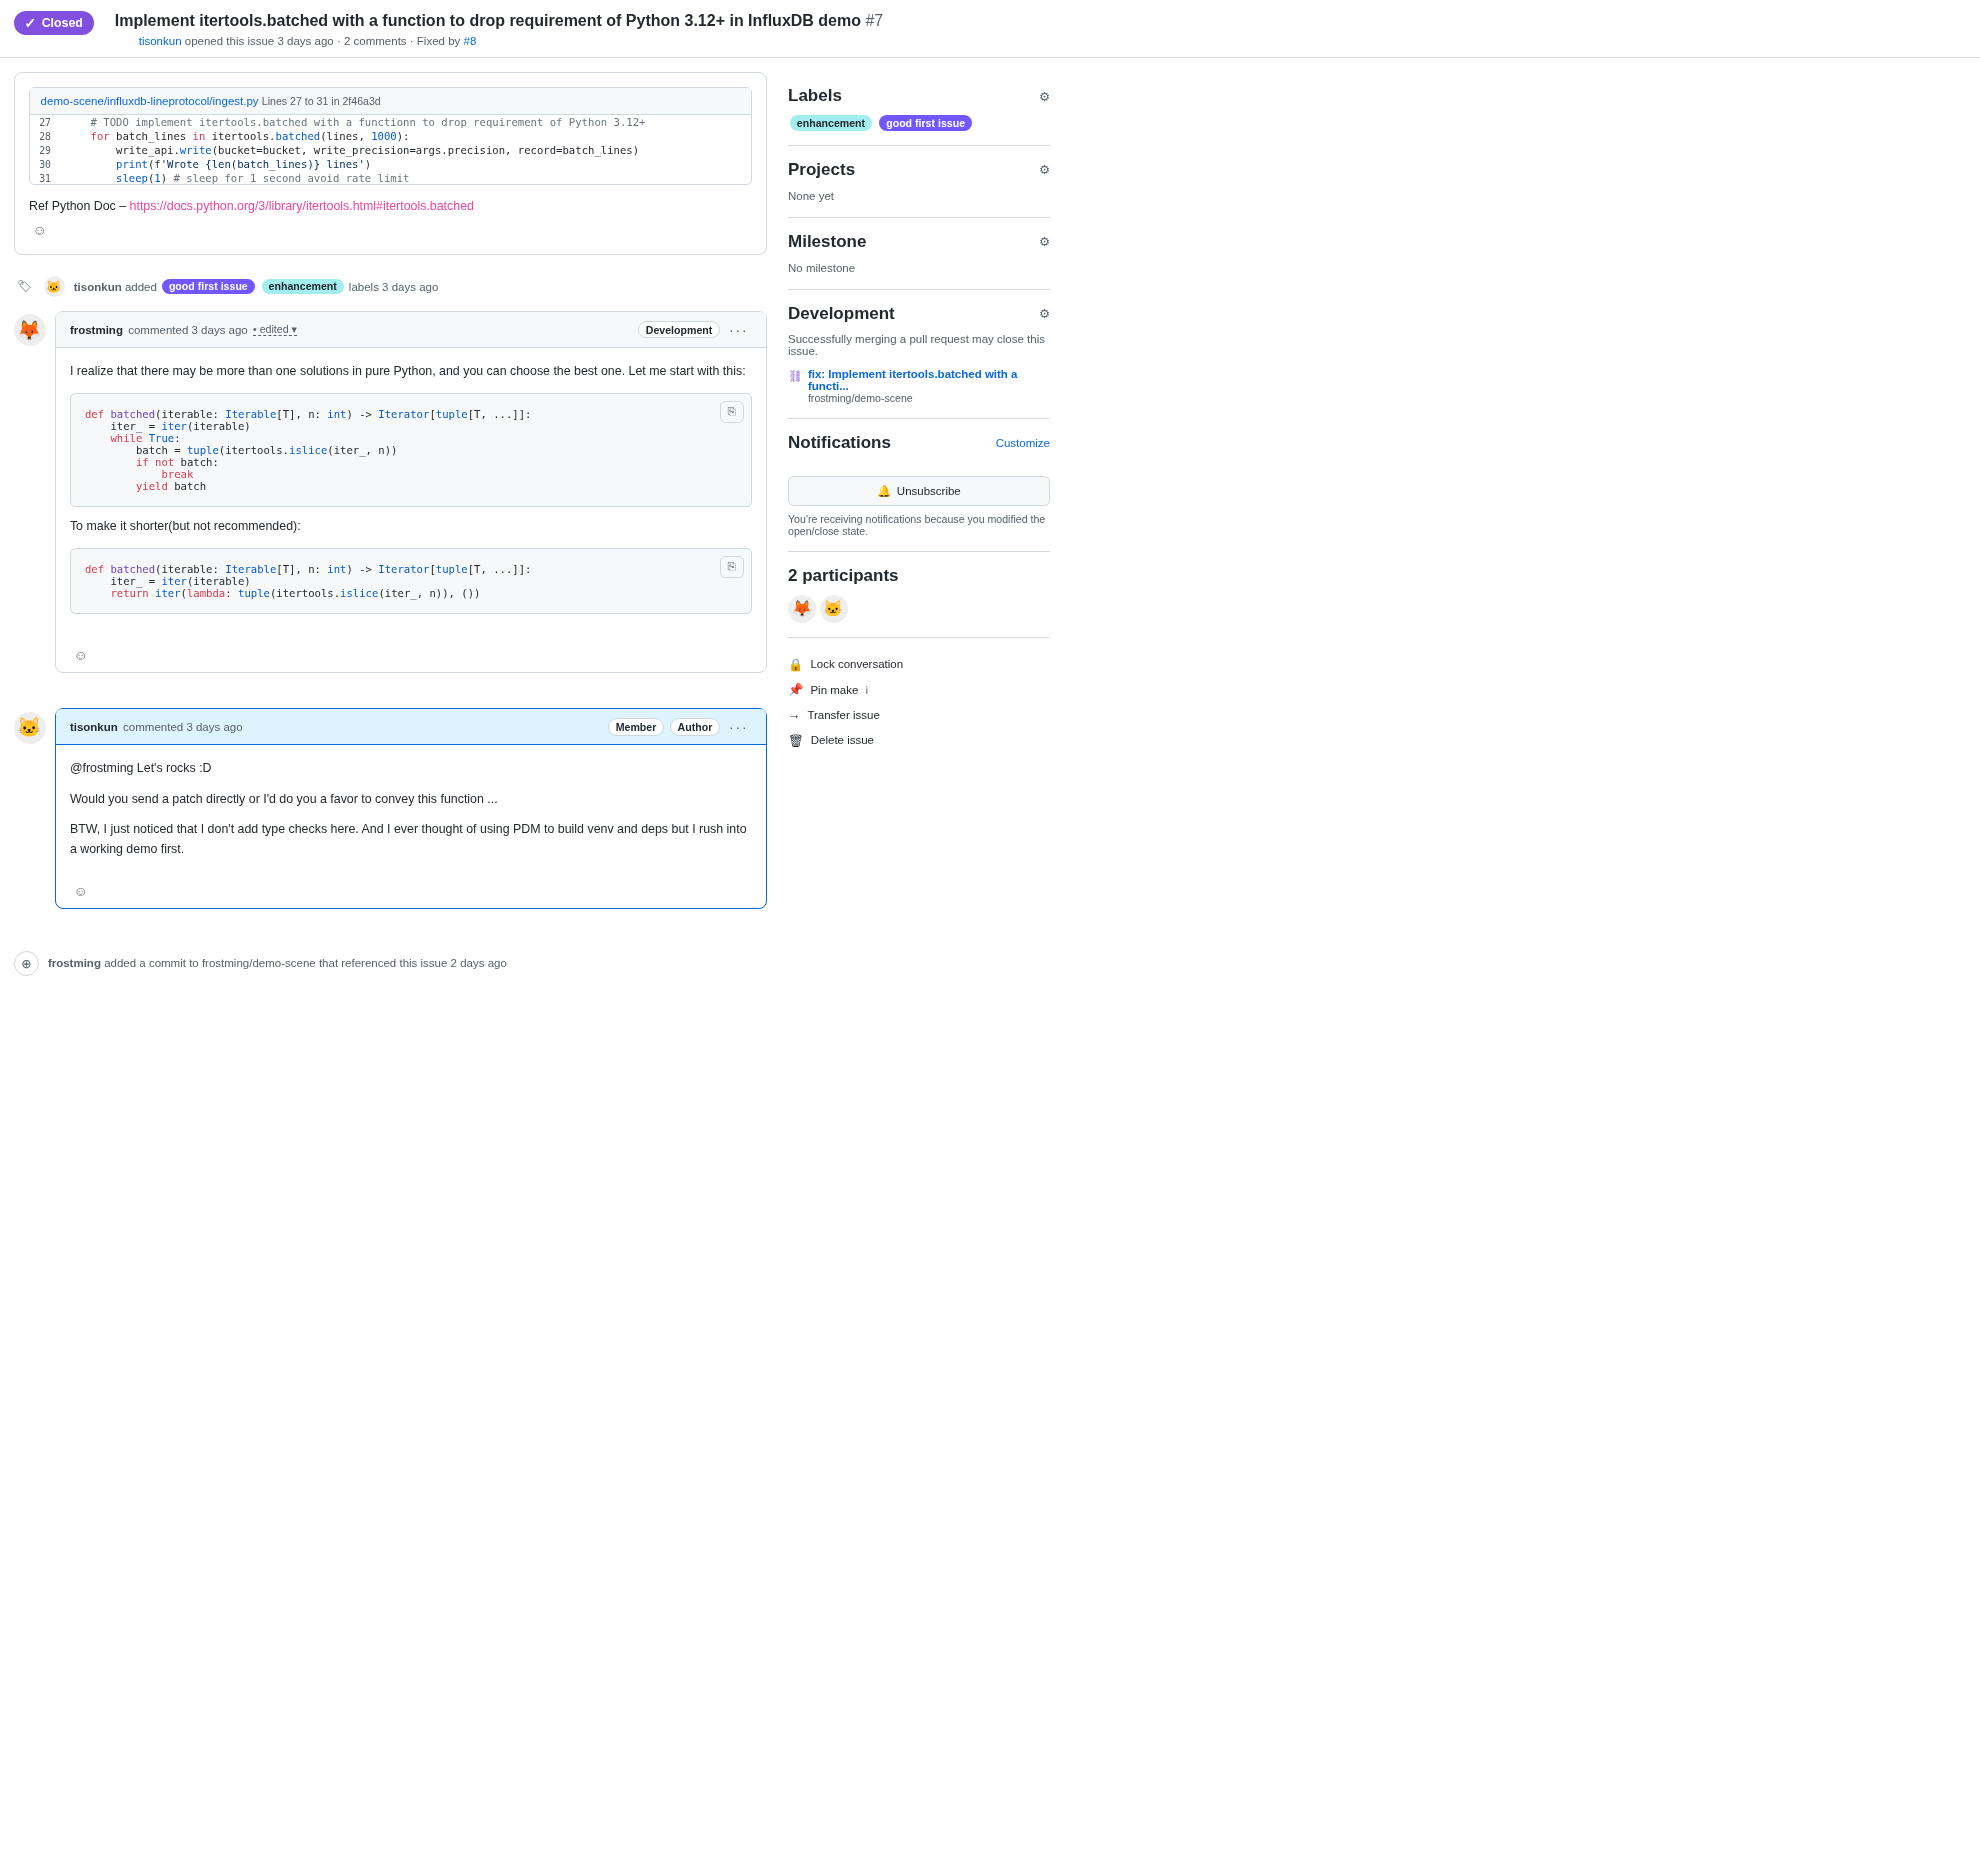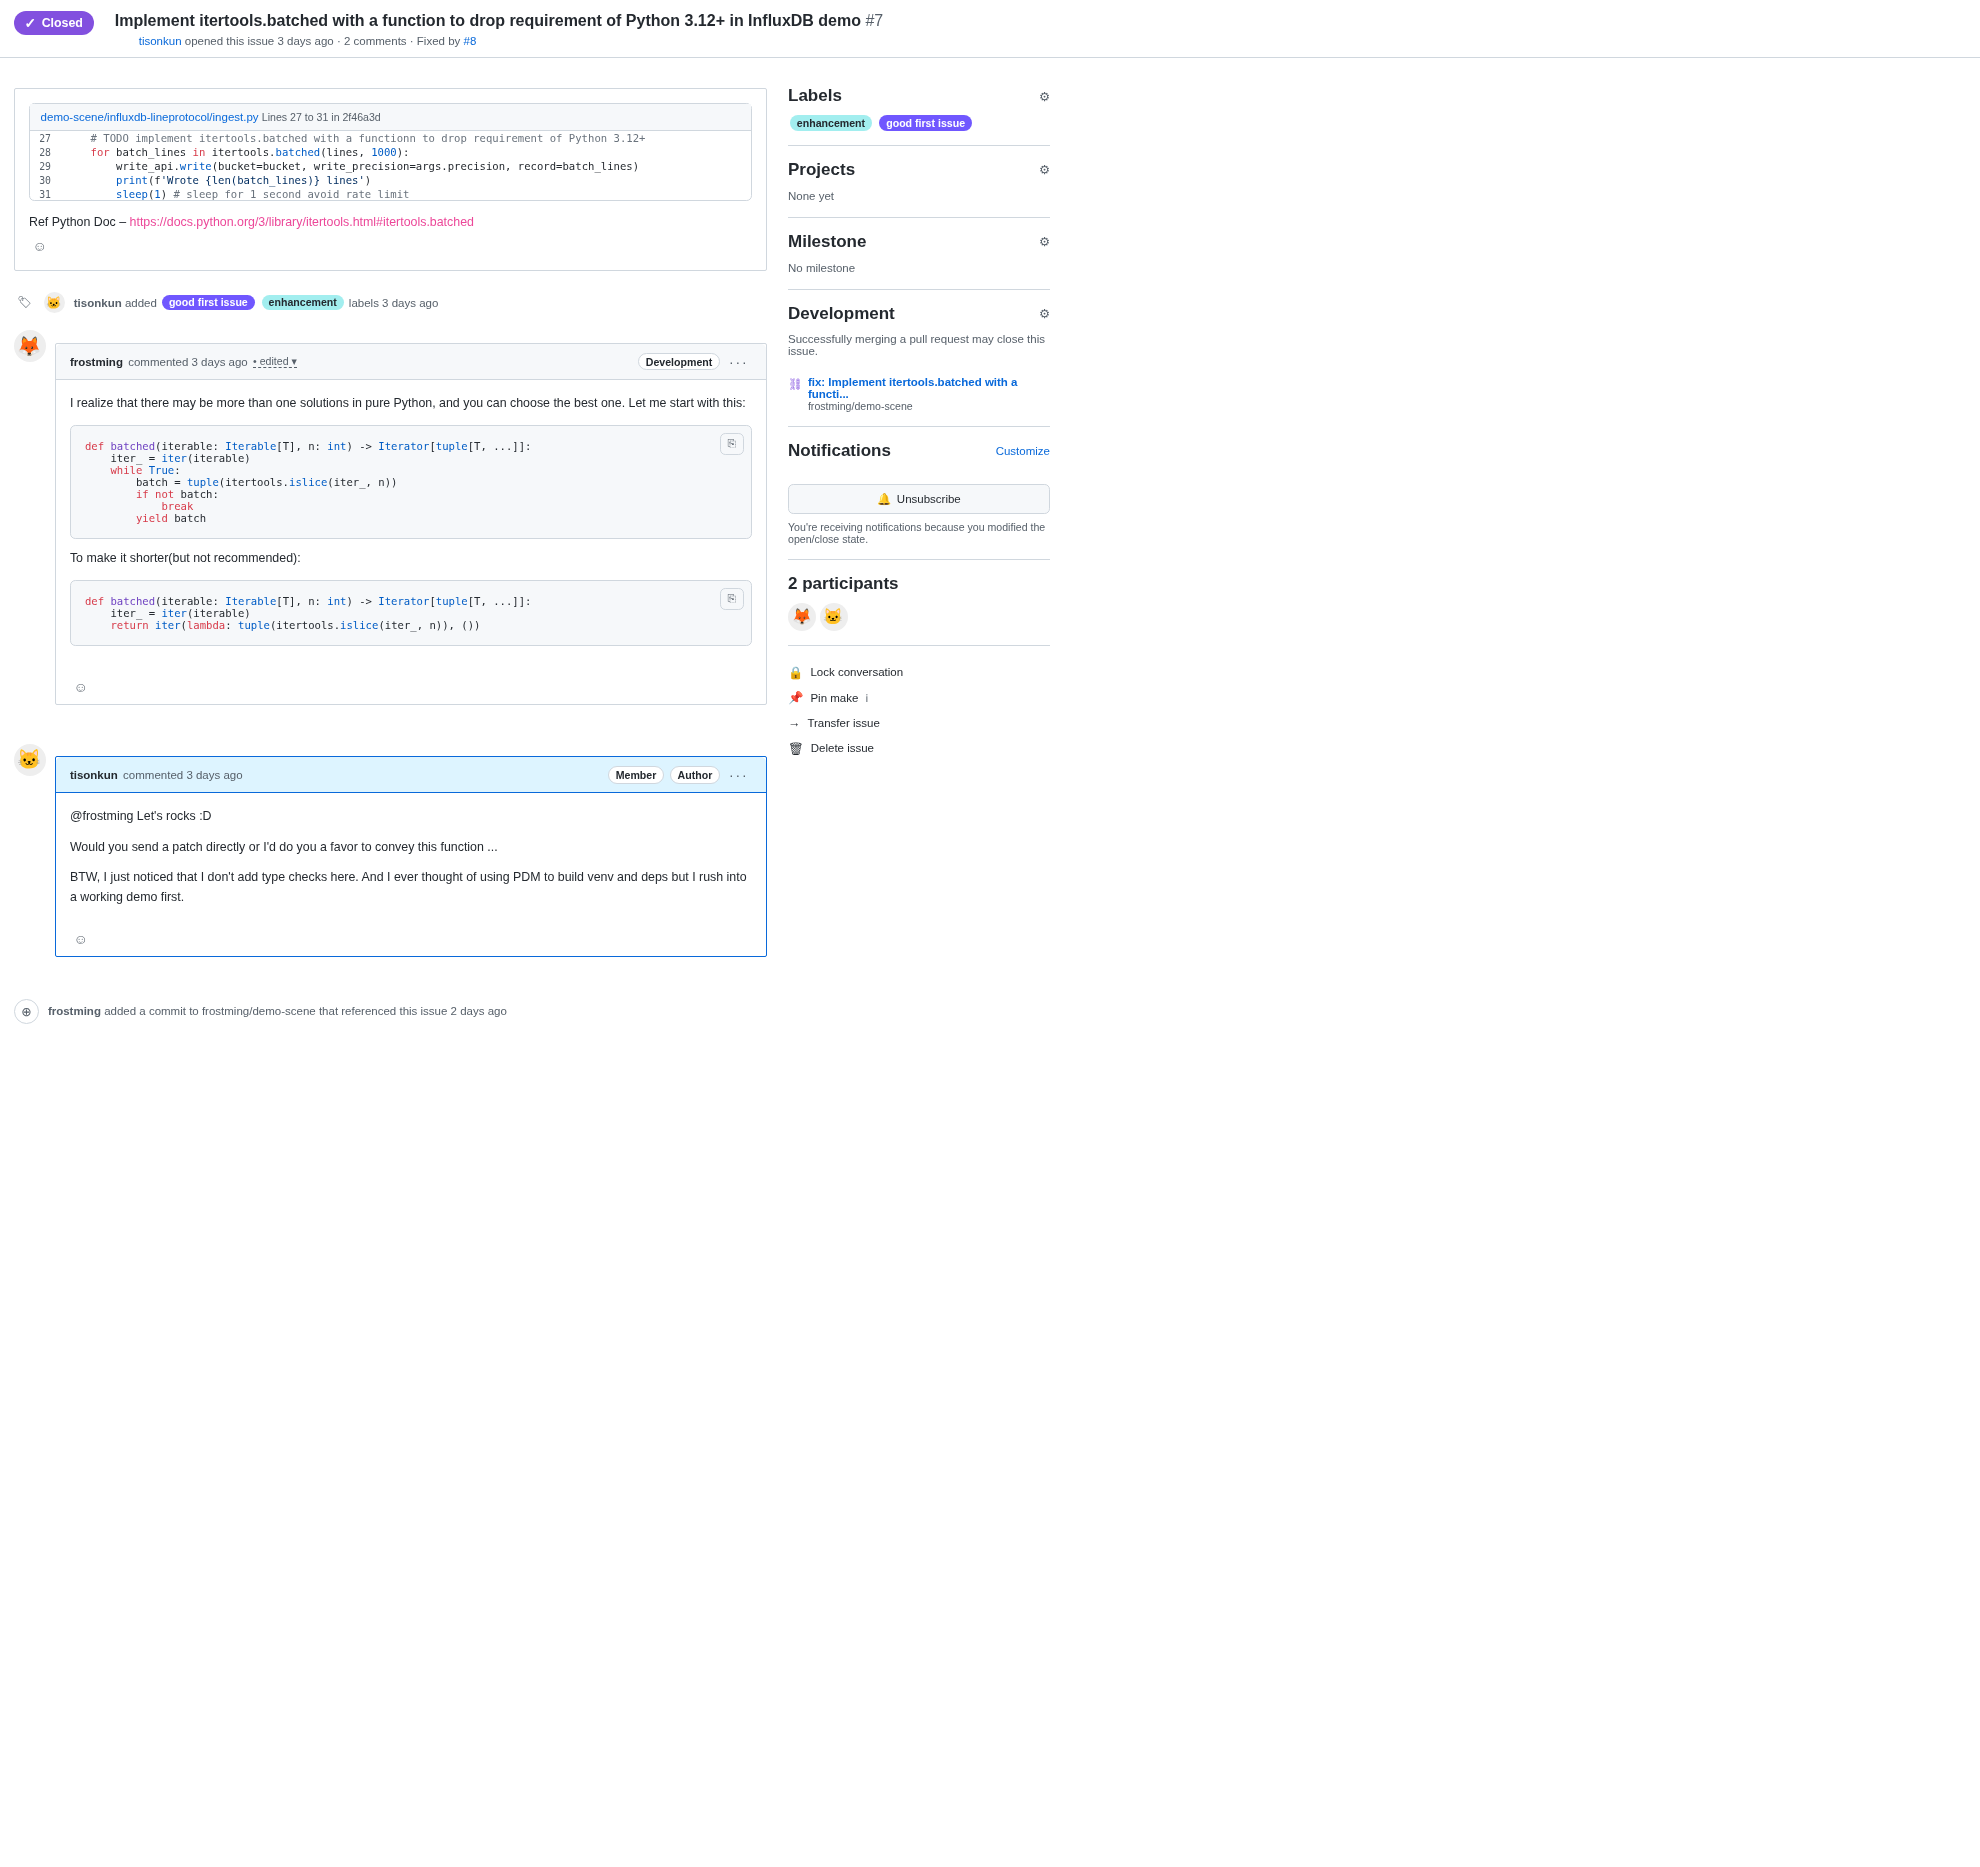--- a/index.html
+++ b/index.html
@@ -9,21 +9,21 @@
     .closed-badge { display: flex; align-items: center; gap: 5.3px; background: #8250df; color: #fff; border-radius: 17.7px; padding: 4.4px 10.6px; font-size: 12.4px; font-weight: 600; margin-right: 10.6px; white-space: nowrap; }
     .closed-badge .check-icon { font-size: 14px; }
     .issue-title { font-size: 16px; font-weight: 600; color: #24292f; line-height: 1.3; }
     .issue-title .issue-num { color: #57606a; font-weight: 400; }
     .issue-meta { font-size: 11.5px; color: #57606a; margin-top: 3.5px; padding-left: 24px; }
     .issue-meta a { color: #0969da; text-decoration: none; }
 
     .main-layout { display: flex; gap: 21px; padding: 14px; max-width: 1064px; }
     .content-area { flex: 1; min-width: 0; }
     .sidebar { width: 262px; flex-shrink: 0; }
-    .comment-card { border: 0.9px solid #d0d7de; border-radius: 2px; margin-bottom: 14px; background: #fff; margin-top: 16px; }
+    .comment-card { border: 0.9px solid #d0d7de; border-radius: 8px; margin-bottom: 14px; background: #fff; }
     .comment-header { display: flex; align-items: center; justify-content: space-between; padding: 8.9px 14px; background: #f6f8fa; border-bottom: 0.9px solid #d0d7de; border-radius: 5.3px 5.3px 0 0; font-size: 11.5px; color: #57606a; }
     .comment-author-info { display: flex; align-items: center; gap: 5.3px; }
     .comment-author { font-weight: 600; color: #24292f; }
     .comment-timestamp { color: #57606a; }
     .comment-badges { display: flex; align-items: center; gap: 5.3px; }
     .badge { padding: 1.8px 7px; border-radius: 17.7px; font-size: 10.6px; font-weight: 600; border: 0.9px solid #d0d7de; }
     .badge-member { color: #24292f; background: #fff; }
     .badge-author { color: #24292f; background: #fff; }
     .badge-contributor { color: #24292f; background: #fff; }
     .comment-body { padding: 14px; }
@@ -70,21 +70,21 @@
     .sidebar-label-chips { display: flex; flex-wrap: wrap; gap: 3.5px; }
     .participants { display: flex; gap: 3.5px; flex-wrap: wrap; }
     .participant-avatar { width: 28px; height: 28px; border-radius: 50%; background: #eee; display: flex; align-items: center; justify-content: center; font-size: 16px; cursor: pointer; }
     .sidebar-action { display: flex; align-items: center; gap: 7px; font-size: 11.5px; color: #24292f; padding: 5.3px 0; cursor: pointer; }
     .sidebar-action-icon { font-size: 12.4px; }
     .unsubscribe-btn { width: 100%; padding: 7px; border: 0.9px solid #d0d7de; border-radius: 5.3px; background: #f6f8fa; color: #24292f; font-size: 11.5px; cursor: pointer; display: flex; align-items: center; justify-content: center; gap: 5.3px; }
     .notif-text { font-size: 10.6px; color: #57606a; margin-top: 7px; }
     .notif-customize { color: #0969da; text-decoration: none; font-size: 11.5px; }
     .notif-header { display: flex; align-items: center; justify-content: space-between; margin-bottom: 23px; }
 
-    .dev-text { font-size: 11.5px; color: #57606a; margin-bottom: 19px; }
+    .dev-text { font-size: 11.5px; color: #57606a; margin-bottom: 11px; }
     .pr-link { display: flex; align-items: flex-start; gap: 5.3px; font-size: 11.5px; }
     .pr-link-icon { color: #8250df; flex-shrink: 0; margin-top: 1.8px; }
     .pr-link-info .pr-title { color: #0969da; text-decoration: none; font-weight: 600; display: block; }
     .pr-link-info .pr-repo { color: #57606a; font-size: 10.6px; }
 
     
     .more-btn { background: none; border: none; color: #57606a; cursor: pointer; font-size: 14px; padding: 0 3.5px; letter-spacing: 1.8px; }
 
     
     .edited-text { color: #57606a; font-size: 10.6px; cursor: pointer; border-bottom: 0.9px dashed #57606a; }

